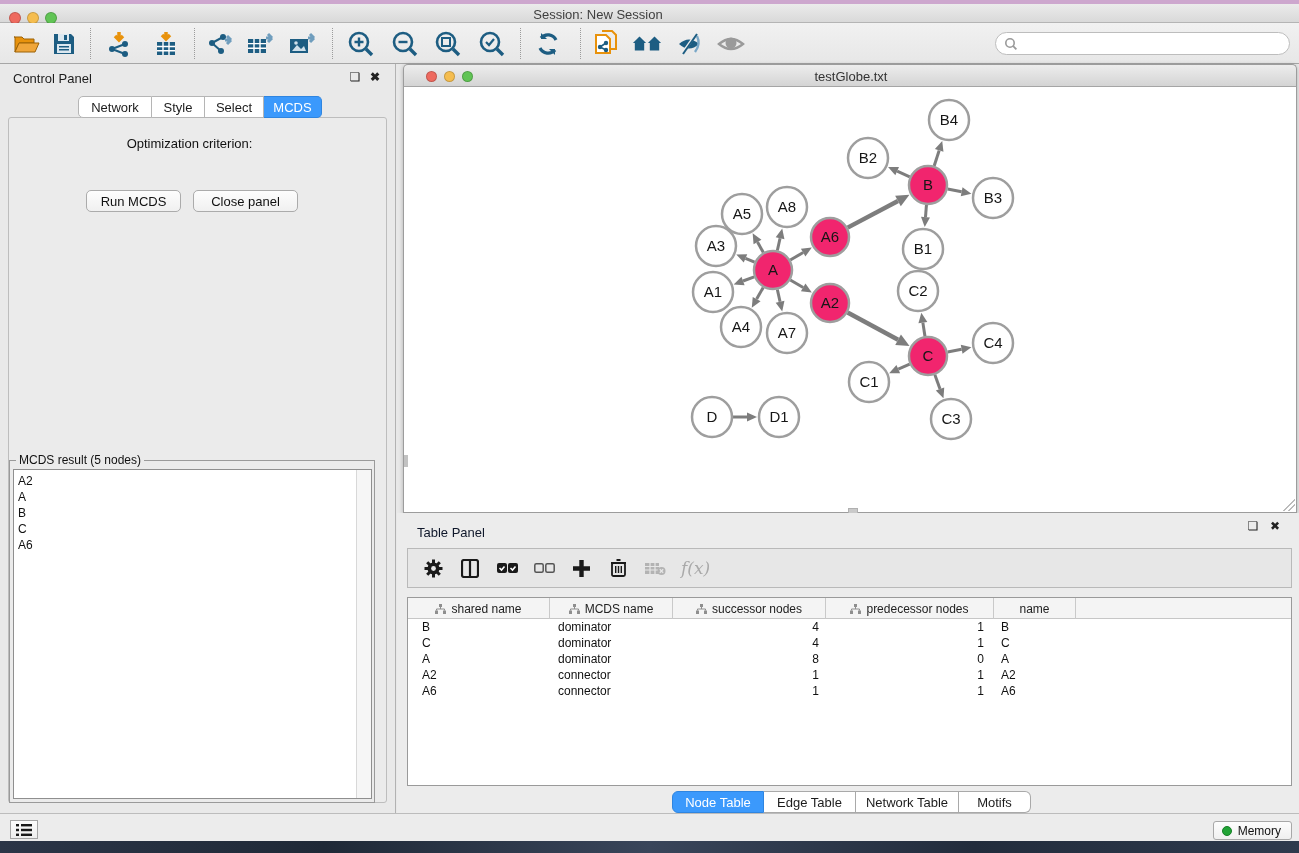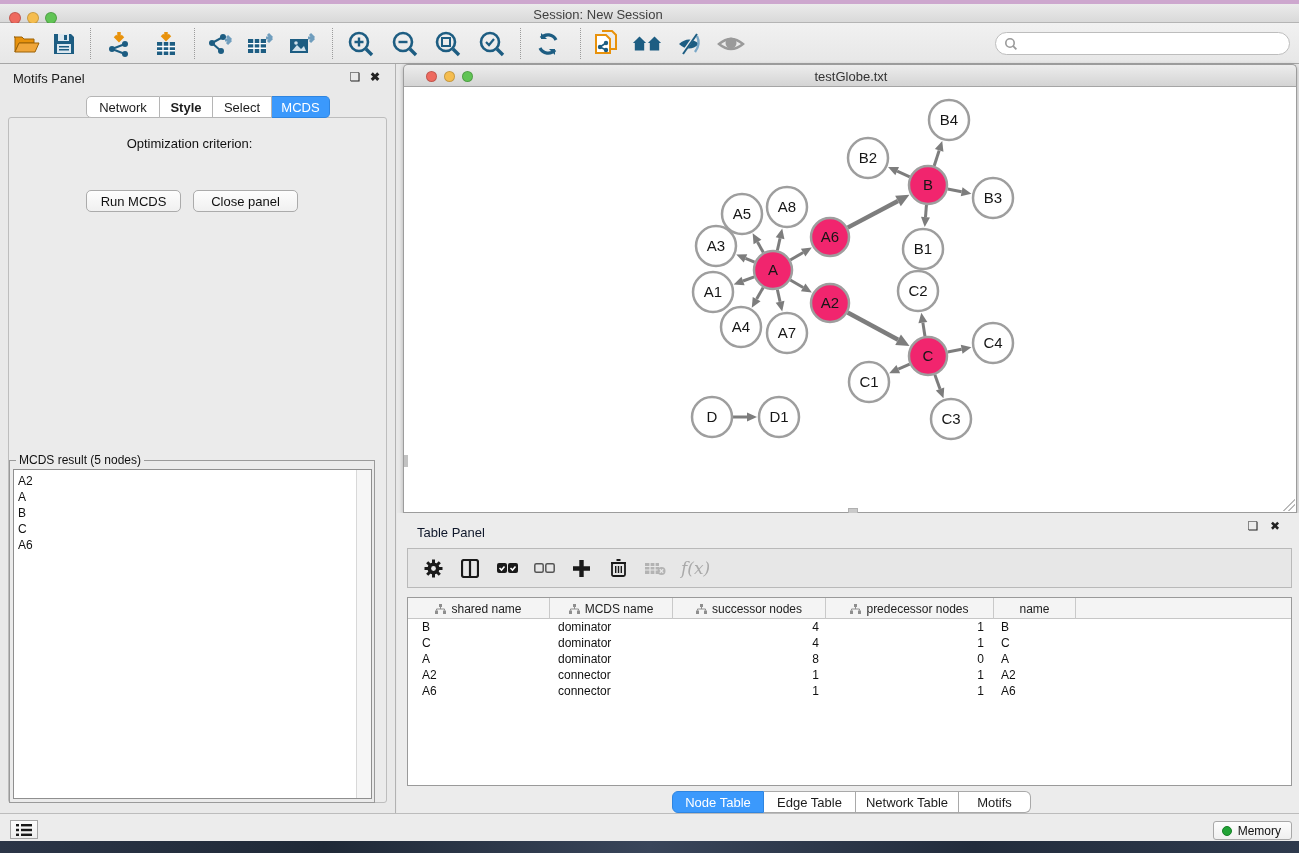--- a/index.html
+++ b/index.html
@@ -250,27 +250,27 @@
     <div class="searchbox">
       <svg width="14" height="14" viewBox="0 0 14 14">
           <circle cx="6" cy="6" r="4.2" fill="none" stroke="#9a9a9a" stroke-width="1.6"></circle>
           <path d="M9.2 9.2 l3.2 3.2" stroke="#9a9a9a" stroke-width="1.8"></path>
         </svg>
       <input type="text" placeholder="" style="">
     </div>
   </div>
 
   <div class="control-panel">
-    <span class="cp-title">Motifs Panel</span>
+    <span class="cp-title">Control Panel</span>
     <span class="panel-ctrl cp-float">❏</span>
     <span class="panel-ctrl cp-close">✖</span>
     <div class="cp-box"></div>
     <div class="cp-tabs" id="cp-tabs">
-        <div class="cp-tab first" style="width: 74px; margin-left: 8px;">Network</div>
-        <div class="cp-tab" style="width: 53px; font-weight: bold;">Style</div>
+        <div class="cp-tab first" style="width: 74px;">Network</div>
+        <div class="cp-tab" style="width: 53px;">Style</div>
         <div class="cp-tab" style="width: 59px;">Select</div>
         <div class="cp-tab last selected" style="width: 58px;">MCDS</div>
       </div>
     <span class="opt-label">Optimization criterion:</span>
     <div class="mac-btn btn-run">Run MCDS</div>
     <div class="mac-btn btn-close">Close panel</div>
     <div class="fieldset">
       <span class="fieldset-legend">MCDS result (5 nodes)</span>
       <div class="result-list" id="mcds-list">
         <div class="result-scroll"></div>

